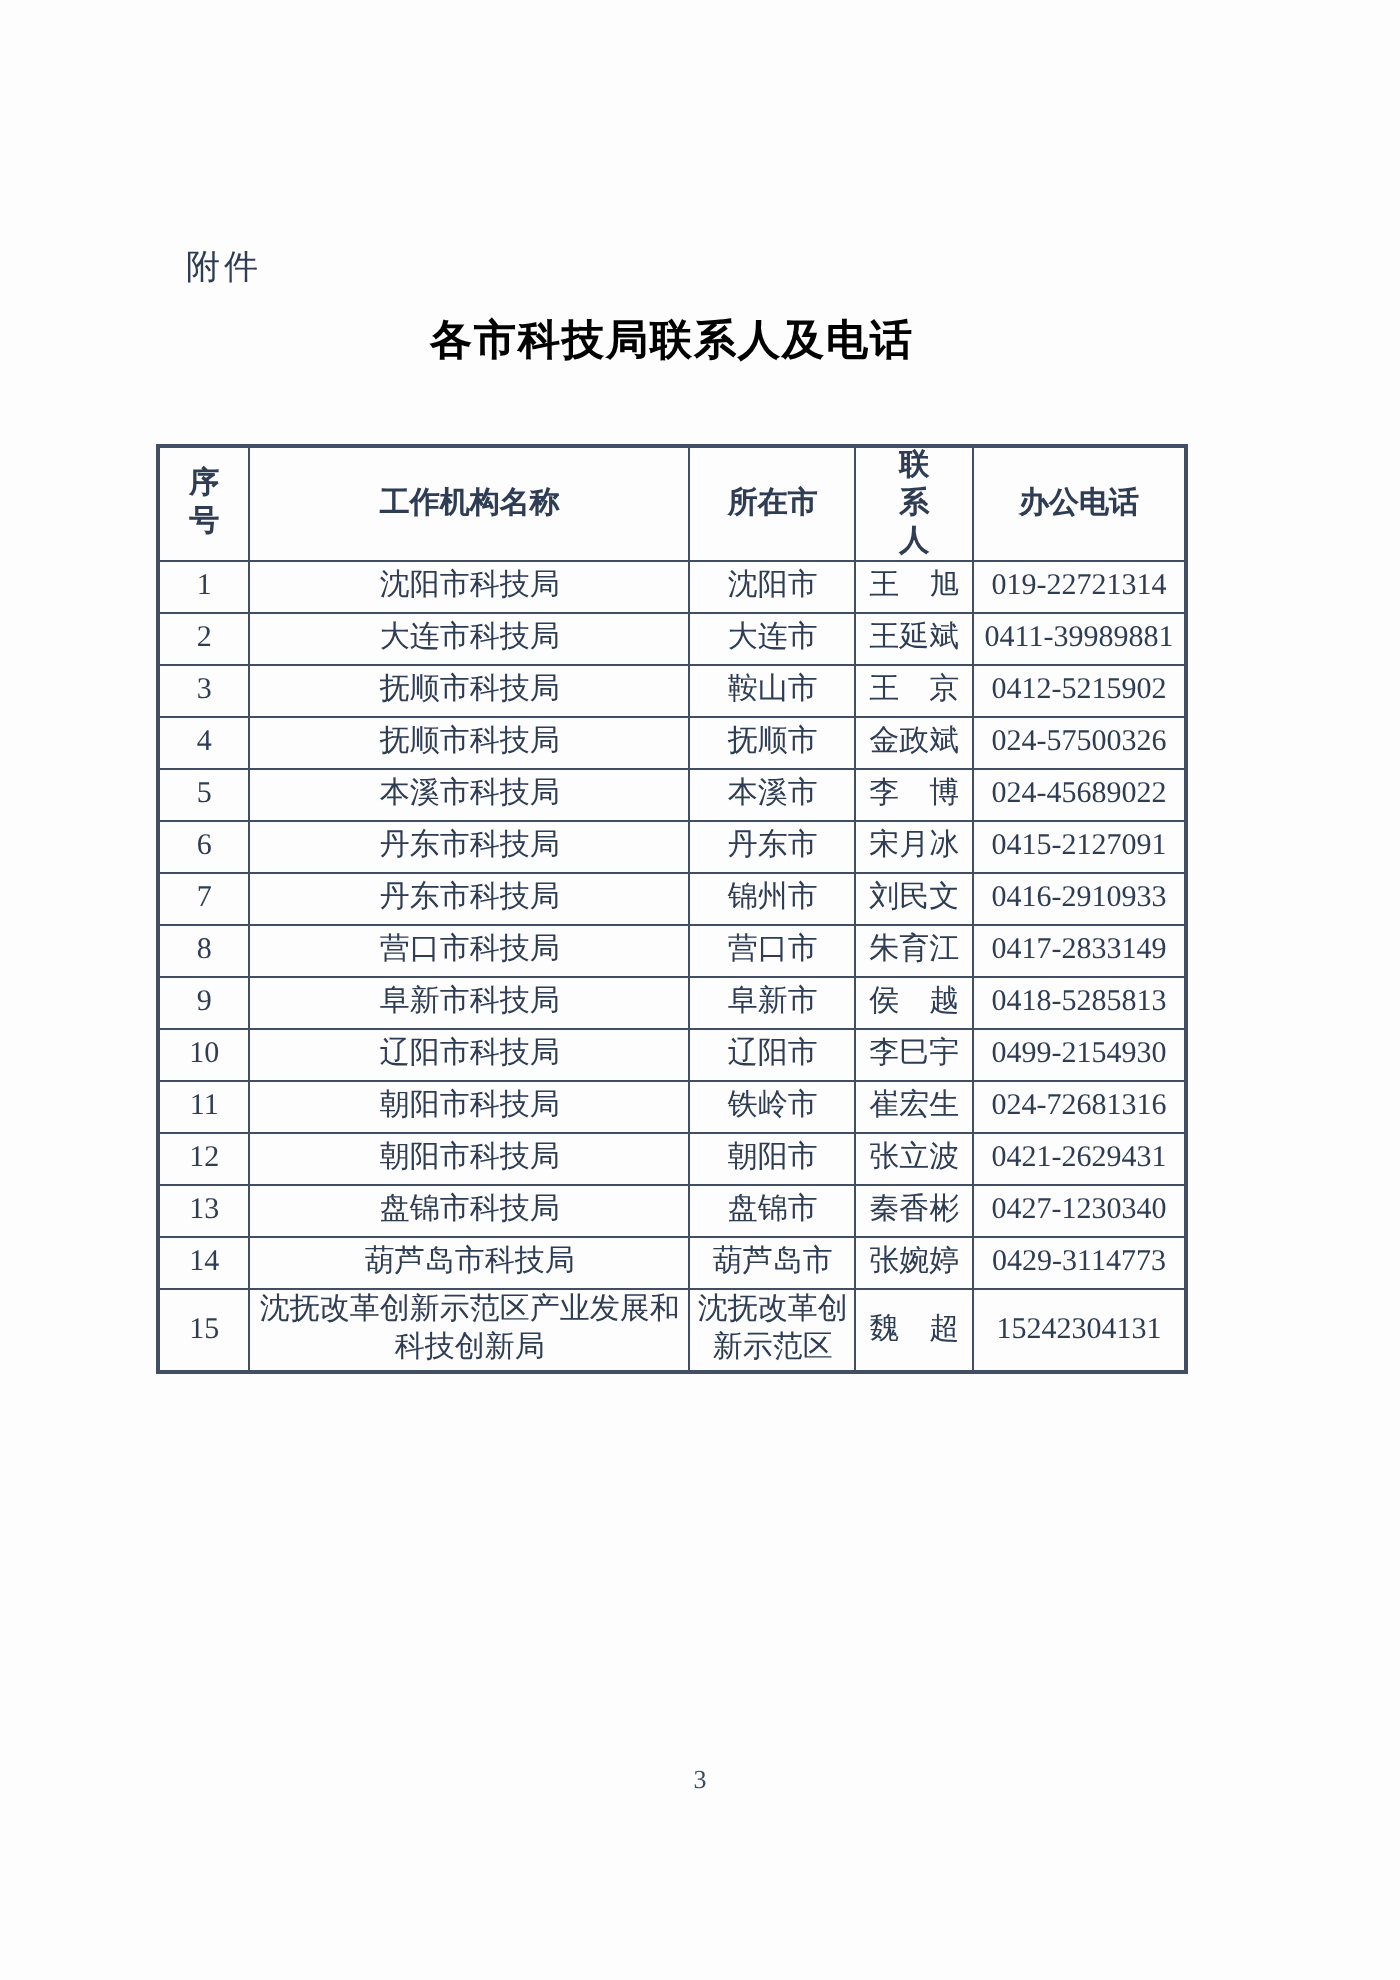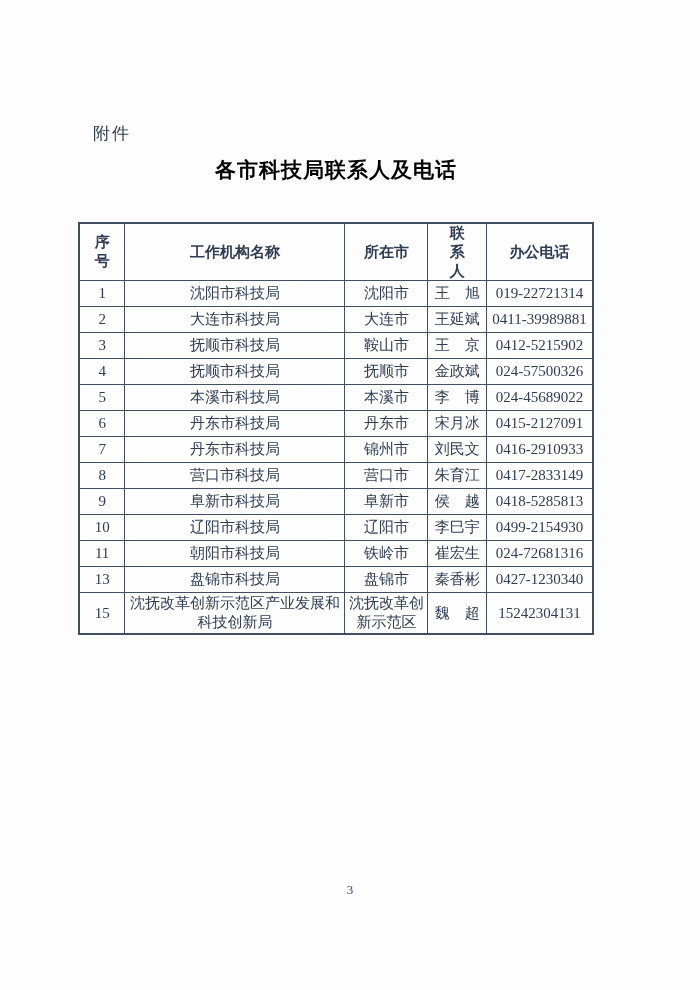--- a/index.html
+++ b/index.html
@@ -174,27 +174,41 @@
         <td>0499-2154930</td>
       </tr>
       <tr>
         <td>11</td>
         <td>朝阳市科技局</td>
         <td>铁岭市</td>
         <td>崔宏生</td>
         <td>024-72681316</td>
       </tr>
       <tr>
+        <td>12</td>
+        <td>朝阳市科技局</td>
+        <td>朝阳市</td>
+        <td>张立波</td>
+        <td>0421-2629431</td>
+      </tr>
+      <tr>
         <td>13</td>
         <td>盘锦市科技局</td>
         <td>盘锦市</td>
         <td>秦香彬</td>
         <td>0427-1230340</td>
       </tr>
       <tr>
+        <td>14</td>
+        <td>葫芦岛市科技局</td>
+        <td>葫芦岛市</td>
+        <td>张婉婷</td>
+        <td>0429-3114773</td>
+      </tr>
+      <tr>
         <td>15</td>
         <td>沈抚改革创新示范区产业发展和科技创新局</td>
         <td>沈抚改革创新示范区</td>
         <td>魏　超</td>
         <td>15242304131</td>
       </tr>
     </tbody>
 </table>
 
 <div class="page-number">3</div>

